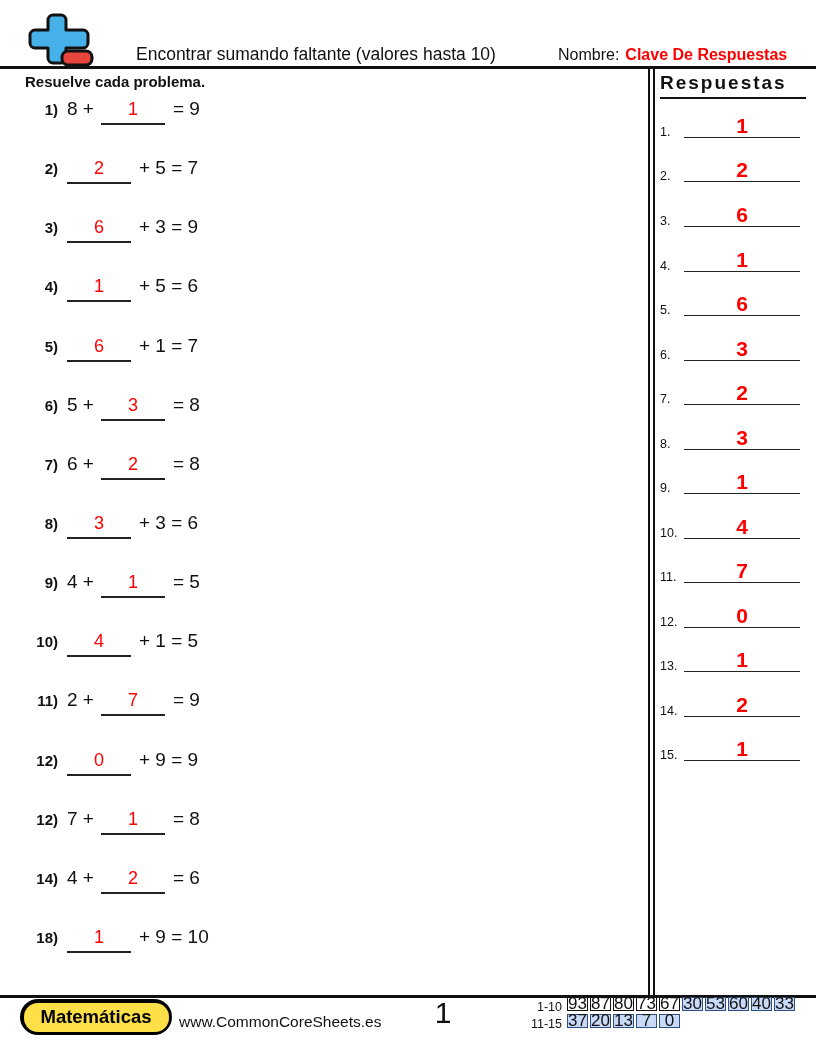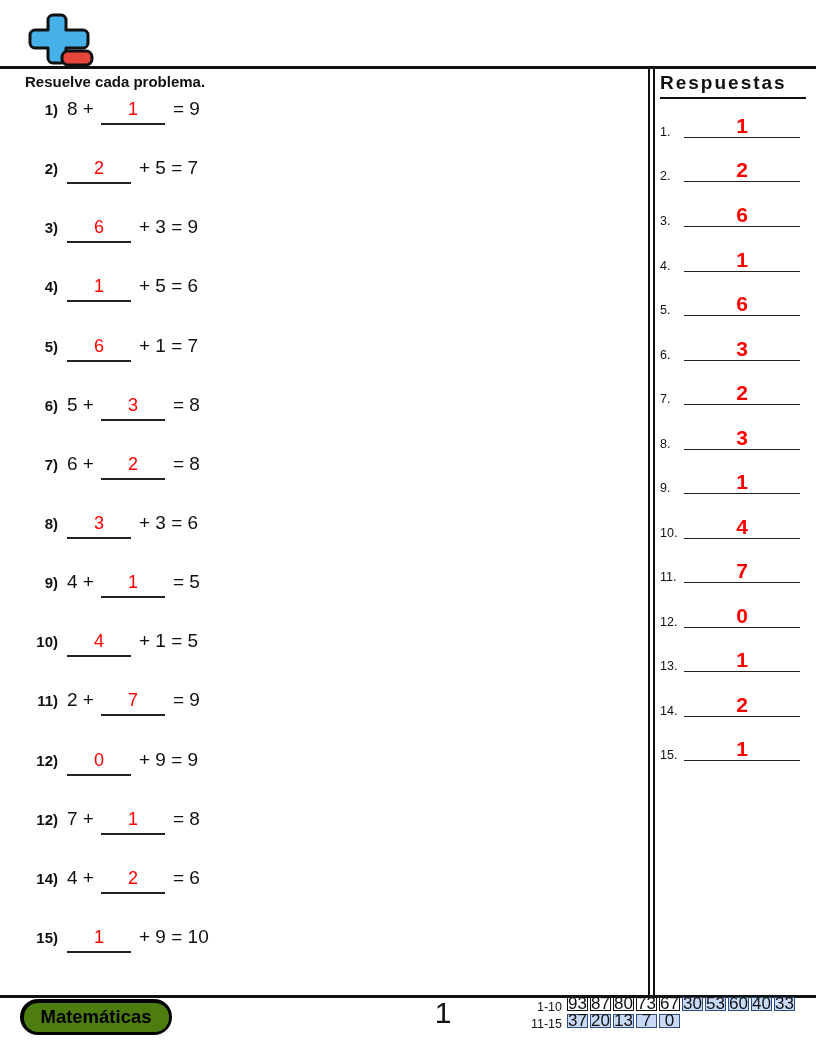--- a/index.html
+++ b/index.html
@@ -51,21 +51,21 @@
     display:flex; align-items:flex-end; justify-content:center;
   }
   .ans-val { color:#ff0000; font-weight:bold; font-size:21px; line-height:22px; }
 
   
   .logo {
     position:absolute; left:20px; top:999px; width:152px; height:36px;
     background:#000; border-radius:18px; padding:3.5px; box-sizing:border-box;
   }
   .logo-inner {
-    width:100%; height:100%; background:#4d7c0f; border-radius:14px;
+    width:100%; height:100%; background:#fde047; border-radius:14px;
     display:flex; align-items:center; justify-content:center;
     font-weight:bold; font-size:18.5px; color:#000;
   }
   .url { position:absolute; left:179px; top:1013px; font-size:15.5px; }
   .page-num { position:absolute; left:400px; top:996px; width:86px; text-align:center; font-size:30px; }
   .score-label { position:absolute; left:500px; width:62px; text-align:right; font-size:12.5px; }
   .score-row { position:absolute; left:567px; display:flex; gap:2px; }
   .score-row1 { top:997px; }
   .score-row2 { top:1014px; }
   .cell {
@@ -78,20 +78,24 @@
 <body>
 
 <div class="page">
 
   <div class="icon-wrap">
     <svg width="66" height="56" viewBox="0 0 66 56">
       <path d="M 25 2 L 33 2 A 5 5 0 0 1 38 7 L 38 17 L 55 17 A 5 5 0 0 1 60 22 L 60 30 A 5 5 0 0 1 55 35 L 38 35 L 38 45 A 5 5 0 0 1 33 50 L 25 50 A 5 5 0 0 1 20 45 L 20 35 L 7 35 A 5 5 0 0 1 2 30 L 2 22 A 5 5 0 0 1 7 17 L 20 17 L 20 7 A 5 5 0 0 1 25 2 Z" fill="#45b1e8" stroke="#111" stroke-width="3" stroke-linejoin="round"></path>
       <rect x="34" y="38" width="30" height="14" rx="6" fill="#e8453c" stroke="#111" stroke-width="3"></rect>
     </svg>
   </div>
+  <div class="title">Encontrar sumando faltante (valores hasta 10)</div>
+  <div class="name-row">
+    <span>Nombre:</span><span class="name-value">Clave De Respuestas</span>
+  </div>
   <div class="rule header-rule"></div>
   <div class="instruction">Resuelve cada problema.</div>
 
   <div class="problem" style="top:98px">
       <span class="pnum">1)</span>
       <span class="ppre">8 +</span>
       <span class="blank">1</span>
       <span class="ppost">= 9</span>
     </div>
   <div class="problem" style="top:157px">
@@ -159,21 +163,21 @@
       <span class="blank">1</span>
       <span class="ppost">= 8</span>
     </div>
   <div class="problem" style="top:867px">
       <span class="pnum">14)</span>
       <span class="ppre">4 +</span>
       <span class="blank">2</span>
       <span class="ppost">= 6</span>
     </div>
   <div class="problem" style="top:926px">
-      <span class="pnum">15)</span>
+      <span class="pnum">18)</span>
       <span class="blank">1</span>
       <span class="ppost">+ 9 = 10</span>
     </div>
 
   <div class="vsep"></div>
   <div class="answers-title">Respuestas</div>
 
   <div class="ans-row" style="top:106px">
       <span class="ans-num">1.</span>
       <span class="ans-line">
@@ -262,20 +266,21 @@
       <span class="ans-num">15.</span>
       <span class="ans-line">
         <span class="ans-val">1</span>
       </span>
     </div>
 
   <div class="rule footer-rule"></div>
   <div class="logo">
     <div class="logo-inner">Matemáticas</div>
   </div>
+  <div class="url">www.CommonCoreSheets.es</div>
   <div class="page-num">1</div>
 
   <div class="score-label" style="top:1000px">1-10</div>
   <div class="score-label" style="top:1017px">11-15</div>
 
   <div class="score-row score-row1">
     <span class="cell">93</span>
     <span class="cell">87</span>
     <span class="cell">80</span>
     <span class="cell">73</span>

